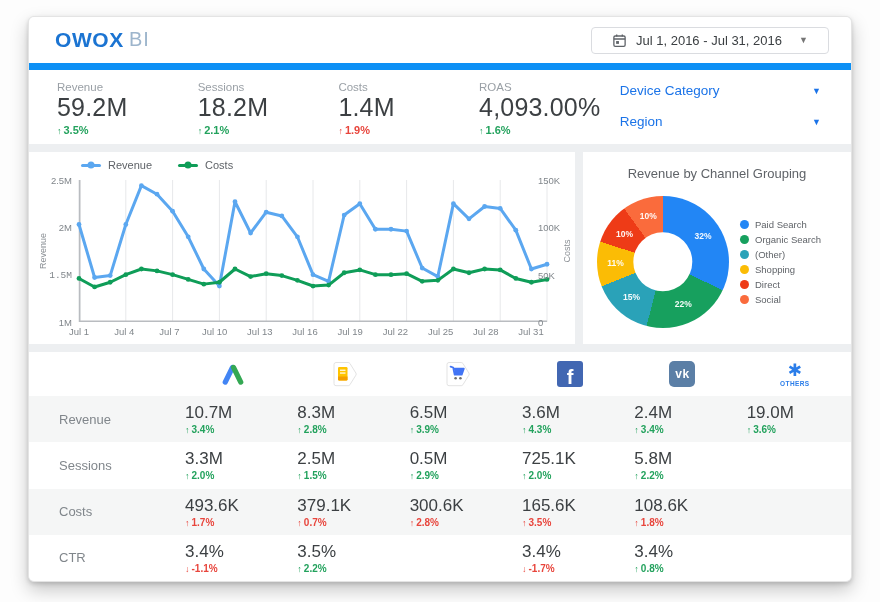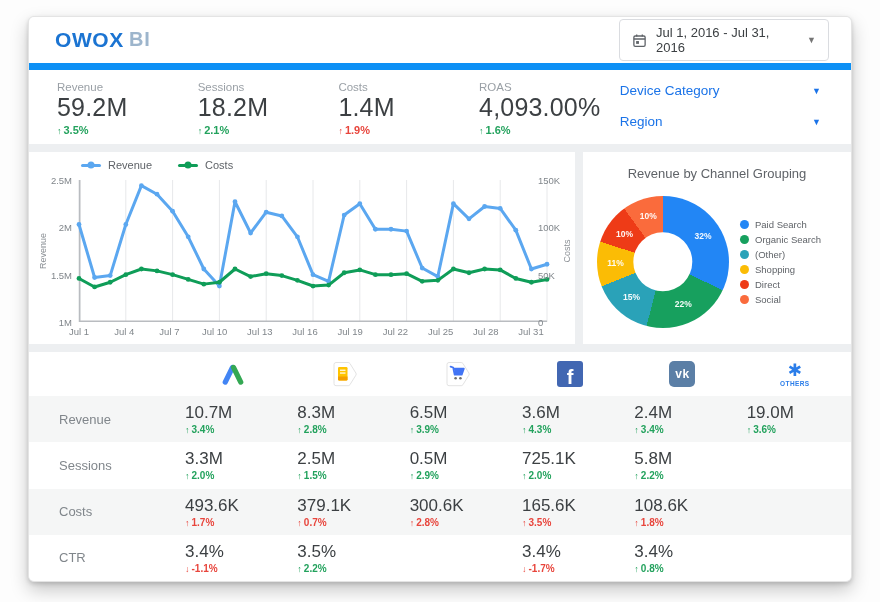--- a/index.html
+++ b/index.html
@@ -4,23 +4,23 @@
 <style>
   html,body{margin:0;padding:0;width:880px;height:602px;background:#fdfdfd;font-family:"Liberation Sans",sans-serif;}
   *{box-sizing:border-box;}
   .card{position:absolute;left:28px;top:16px;width:824px;height:566px;background:#edeff1;border:1px solid #e4e4e4;
         border-radius:6px;box-shadow:0 2px 4px rgba(0,0,0,.15),0 8px 18px rgba(0,0,0,.22);overflow:hidden;
         display:flex;flex-direction:column;}
   
   .header{height:46px;background:#fff;display:flex;align-items:center;justify-content:space-between;padding:0 22px 0 26px;flex:none;}
   .logo{display:flex;align-items:flex-start;gap:5px;cursor:default;}
   .logo .owox{font-size:21px;font-weight:bold;color:#1b74d2;letter-spacing:.6px;}
-  .logo .bi{font-size:20px;font-weight:700;color:#9db5cc;letter-spacing:1px;}
-  .datectl{display:flex;align-items:center;gap:9px;border:1px solid #dadce0;border-radius:4px;padding:5px 12px;
-           color:#3c4043;font-size:13px;width:210px;background:#fff;cursor:pointer;}
+  .logo .bi{font-size:20px;font-weight:400;color:#9db5cc;letter-spacing:1px;}
+  .datectl{display:flex;align-items:center;gap:9px;border:1px solid #dadce0;border-radius:4px;padding:5px 20px;
+           color:#3c4043;font-size:13px;width:238px;background:#fff;cursor:pointer;}
   .datectl .caret{margin-left:auto;color:#757575;font-size:9px;}
   .bluebar{height:7px;background:#0d90f5;flex:none;}
   
   .kpis{background:#fff;display:flex;padding:11px 26px 13px 28px;flex:none;height:74px;}
   .kpi{width:172px;}
   .kpi-label{font-size:11.5px;color:#9aa0a6;margin-bottom:1px;}
   .kpi-value{font-size:25px;color:#3c4043;letter-spacing:.2px;line-height:1.1;}
   .kpi-delta{font-size:11px;font-weight:bold;margin-top:2px;}
   .positive{color:#23a25d;}
   .negative{color:#e8453c;}
@@ -226,21 +226,21 @@
             <circle cx="374.40000000000003" cy="88.98666666666668" r="2.4" fill="#0F9D58"></circle>
             <circle cx="390" cy="92.77333333333333" r="2.4" fill="#0F9D58"></circle>
             <circle cx="405.6" cy="88.98666666666668" r="2.4" fill="#0F9D58"></circle>
             <circle cx="421.2" cy="89.93333333333332" r="2.4" fill="#0F9D58"></circle>
             <circle cx="436.8" cy="98.45333333333333" r="2.4" fill="#0F9D58"></circle>
             <circle cx="452.4" cy="102.24" r="2.4" fill="#0F9D58"></circle>
             <circle cx="468" cy="99.39999999999999" r="2.4" fill="#0F9D58"></circle>
           </svg>
           <span class="ylab l" style="top: 0%;">2.5M</span>
           <span class="ylab l" style="top: 33.3333%;">2M</span>
-          <span class="ylab l" style="top: 66.6667%;">1.5M</span>
+          <span class="ylab l" style="top: 66.6667%; font-family: Liberation Mono, monospace;">1.5M</span>
           <span class="ylab l" style="top: 100%;">1M</span>
           <span class="ylab r" style="top: 0%;">150K</span>
           <span class="ylab r" style="top: 33.3333%;">100K</span>
           <span class="ylab r" style="top: 66.6667%;">50K</span>
           <span class="ylab r" style="top: 100%;">0</span>
           <span class="xlab" style="left: 0%;">Jul 1</span>
           <span class="xlab" style="left: 10%;">Jul 4</span>
           <span class="xlab" style="left: 20%;">Jul 7</span>
           <span class="xlab" style="left: 30%;">Jul 10</span>
           <span class="xlab" style="left: 40%; text-align: right;">Jul 13</span>

